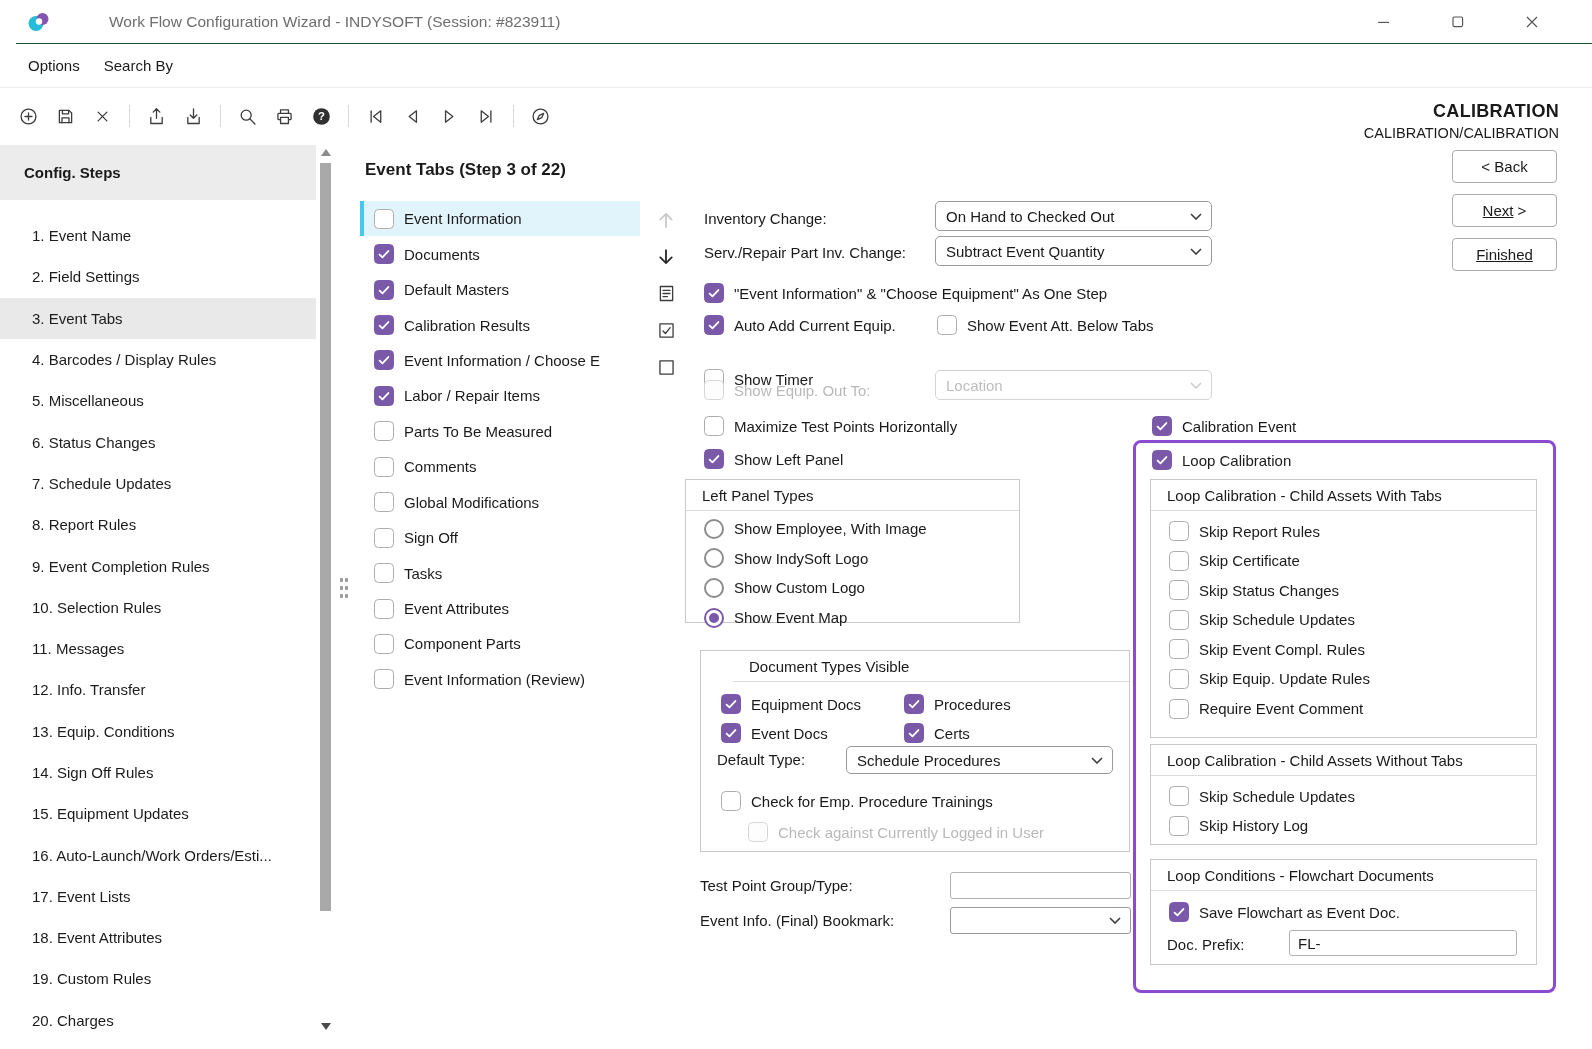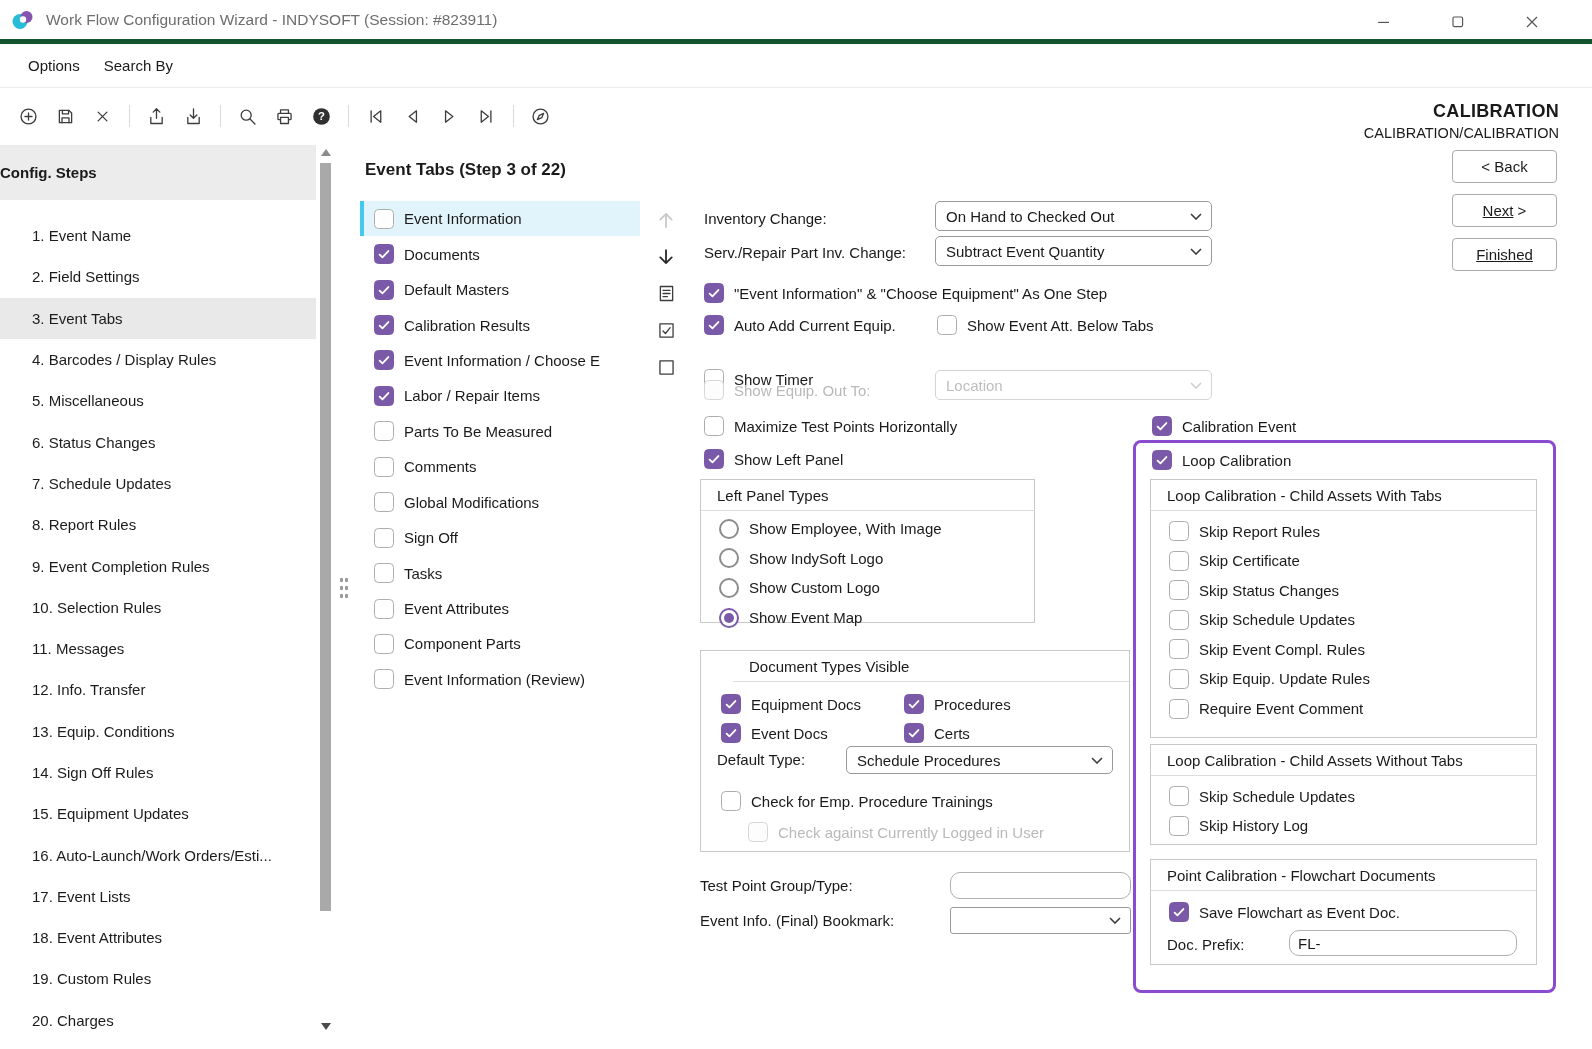--- a/index.html
+++ b/index.html
@@ -1,21 +1,21 @@
 <!DOCTYPE html>
 <html><head>
 <meta charset="utf-8">
 <style>
   *{margin:0;padding:0;box-sizing:border-box;}
   html,body{width:1592px;height:1049px;}
   body{font-family:"Liberation Sans",sans-serif;background:#fff;color:#1a1a1a;overflow:hidden;}
   .app{position:relative;width:1592px;height:1049px;background:#fff;overflow:hidden;}
 
   
-  .titlebar{position:absolute;top:0;left:0;right:0;height:44px;border-bottom:5px solid #14532d;display:flex;align-items:center;padding-left:10px;}
+  .titlebar{position:absolute;top:0;left:16px;right:0;height:44px;border-bottom:1px solid #14532d;display:flex;align-items:center;padding-left:10px;gap:47px;}
   .app-icon{width:26px;height:26px;display:inline-flex;}
   .win-title{color:#6e6e6e;font-size:15.5px;margin-left:10px;white-space:nowrap;}
   .win-controls{position:absolute;right:23px;top:0;height:44px;display:flex;}
   .win-btn{width:74px;height:44px;border:none;background:transparent;display:flex;align-items:center;justify-content:center;cursor:pointer;}
 
   
   .menubar{position:absolute;top:44px;left:0;right:0;height:44px;display:flex;align-items:center;gap:24px;padding-left:28px;border-bottom:1px solid #ededed;font-size:15px;}
   .menu-item{cursor:default;}
 
   
@@ -27,21 +27,21 @@
   
   .hdr-right{position:absolute;top:101px;right:33px;text-align:right;}
   .event-type{font-size:18px;font-weight:bold;letter-spacing:.3px;}
   .event-path{font-size:14.5px;margin-top:3px;}
   .nav-btns{position:absolute;top:150px;right:35px;display:flex;gap:11px;flex-direction:column;}
   .btn{width:105px;height:33px;background:#fff;border:1px solid #ababab;border-radius:4px;font-size:15px;font-family:inherit;cursor:pointer;color:#1a1a1a;}
   .u{text-decoration:underline;}
 
   
   .sidebar{position:absolute;top:145px;left:0;width:316px;bottom:0;overflow:hidden;}
-  .sidebar-title{height:55px;background:#ececec;display:flex;align-items:center;padding-left:0;font-weight:bold;font-size:15px;text-align:center;}
+  .sidebar-title{height:55px;background:#ececec;display:flex;align-items:center;padding-left:24px;font-weight:bold;font-size:15px;text-align:center;}
   .side-list{margin-top:15px;}
   .side-item{height:41.3px;display:flex;align-items:center;padding-left:32px;font-size:15px;white-space:nowrap;color:#1c1c1c;cursor:pointer;}
   .side-item.selected{background:#e9e9e9;}
 
   
   .v-scroll{position:absolute;left:318px;top:145px;width:15px;height:892px;}
   .scroll-btn{position:absolute;left:0;width:15px;height:14px;display:flex;align-items:center;justify-content:center;background:transparent;border:none;cursor:pointer;}
   .tri-up{width:0;height:0;border-left:5px solid transparent;border-right:5px solid transparent;border-bottom:7px solid #8a8a8a;}
   .tri-down{width:0;height:0;border-left:5px solid transparent;border-right:5px solid transparent;border-top:7px solid #4a4a4a;}
   .v-thumb{position:absolute;left:2px;top:18px;width:11px;height:748px;background:#a9a9a9;cursor:pointer;}
@@ -70,21 +70,21 @@
   .mid-col{position:absolute;left:652px;top:202px;width:28px;display:flex;flex-direction:column;}
   .mid-btn{width:28px;height:36.8px;border:none;background:transparent;display:flex;align-items:center;justify-content:center;cursor:pointer;}
 
   
   .abs{position:absolute;}
   .lbl{position:absolute;font-size:15px;white-space:nowrap;color:#1a1a1a;line-height:18px;}
   .dd{position:absolute;background:#fff;border:1px solid #9a9a9a;border-radius:5px;display:flex;align-items:center;justify-content:space-between;padding:0 9px 0 10px;font-size:15px;color:#1a1a1a;cursor:pointer;white-space:nowrap;overflow:hidden;}
   .dd.disabled{border-color:#d4d4d4;color:#bdbdbd;cursor:default;text-align:right;}
   .dd .chev{display:inline-flex;color:#3d3d3d;margin-left:6px;}
   .dd.disabled .chev{color:#cdcdcd;}
-  .ti{position:absolute;background:#fff;border:1px solid #b0b0b0;border-radius:10px;font-size:15px;font-family:inherit;padding:0 8px;color:#1a1a1a;}
+  .ti{position:absolute;background:#fff;border:1px solid #b0b0b0;border-radius:3px;font-size:15px;font-family:inherit;padding:0 8px;color:#1a1a1a;}
 
   
   .group{position:absolute;background:#fff;border:1px solid #c9c9c9;}
   .group-title{height:31px;display:flex;align-items:center;padding-left:16px;font-size:15px;border-bottom:1px solid #dcdcdc;white-space:nowrap;}
   .radio-list{position:absolute;left:18px;top:34px;}
   .cb-list{position:absolute;left:18px;top:40px;display:flex;flex-direction:column;gap:7.6px;}
   .dt-grid{position:absolute;left:20px;top:42px;display:grid;grid-template-columns:183px auto;row-gap:7px;}
 
   
   .hl-box{position:absolute;left:1133px;top:440px;width:423px;height:553px;border:3px solid #8a4bd0;border-radius:8px;background:transparent;pointer-events:none;}
@@ -516,21 +516,21 @@
       <div class="cb-row">
         <span class="cb on">
           <svg viewBox="0 0 16 16" width="14" height="14">
             <path d="M3 8.7l3.2 3.1L13 4.6" fill="none" stroke="#fff" stroke-width="2.1" stroke-linecap="round" stroke-linejoin="round"></path>
           </svg>
         </span>
         <span class="cb-txt">Show Left Panel</span>
       </div>
     </div>
 
-  <div class="group" style="left:700px;top:479px;width:335px;height:144px;">
+  <div class="group" style="left:685px;top:479px;width:335px;height:144px;">
     <div class="group-title">Left Panel Types</div>
     <div class="radio-list">
         <div class="radio-row">
           <span class="radio"></span>
           <span class="cb-txt">Show Employee, With Image</span>
         </div>
         <div class="radio-row">
           <span class="radio"></span>
           <span class="cb-txt">Show IndySoft Logo</span>
         </div>
@@ -681,21 +681,21 @@
           <span class="cb-txt">Skip Schedule Updates</span>
         </div>
         <div class="cb-row">
           <span class="cb"></span>
           <span class="cb-txt">Skip History Log</span>
         </div>
       </div>
   </div>
 
   <div class="group" style="left:1150px;top:859px;width:387px;height:106px;">
-    <div class="group-title">Point Calibration - Flowchart Documents</div>
+    <div class="group-title">Loop Conditions - Flowchart Documents</div>
     <div class="cb-list" style="top:41px;">
         <div class="cb-row">
           <span class="cb on">
             <svg viewBox="0 0 16 16" width="14" height="14">
               <path d="M3 8.7l3.2 3.1L13 4.6" fill="none" stroke="#fff" stroke-width="2.1" stroke-linecap="round" stroke-linejoin="round"></path>
             </svg>
           </span>
           <span class="cb-txt">Save Flowchart as Event Doc.</span>
         </div>
       </div>

